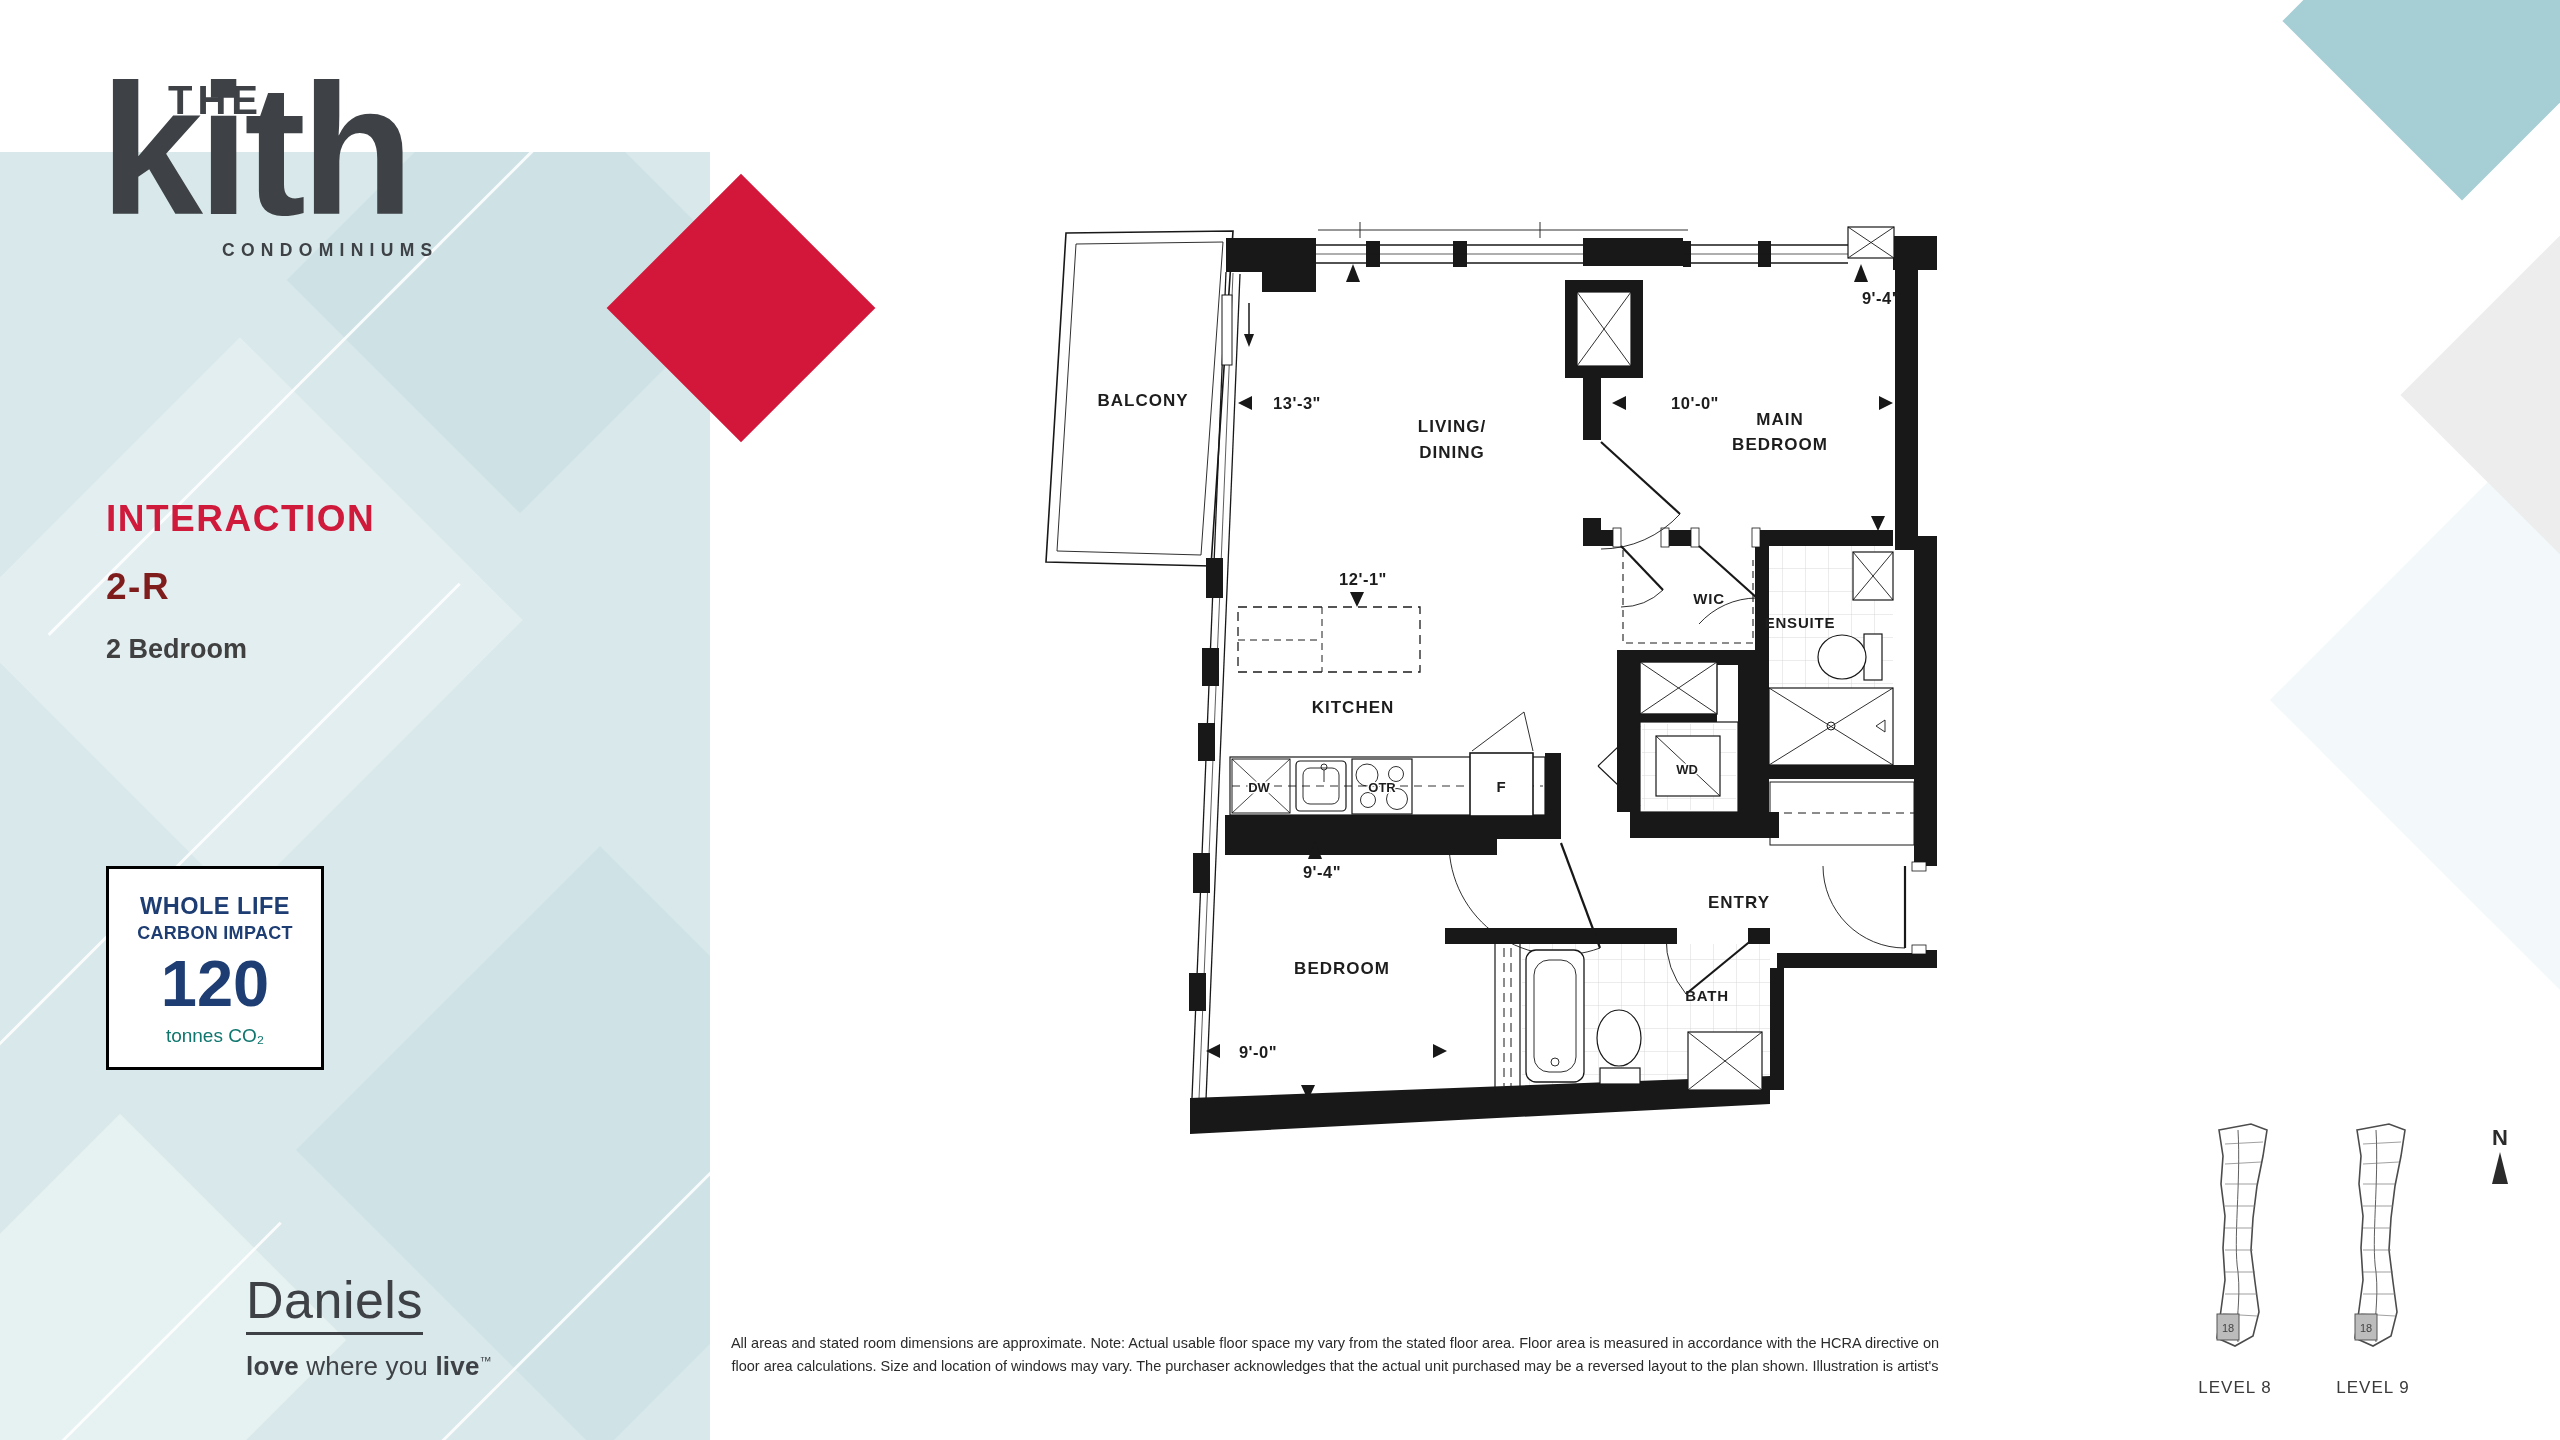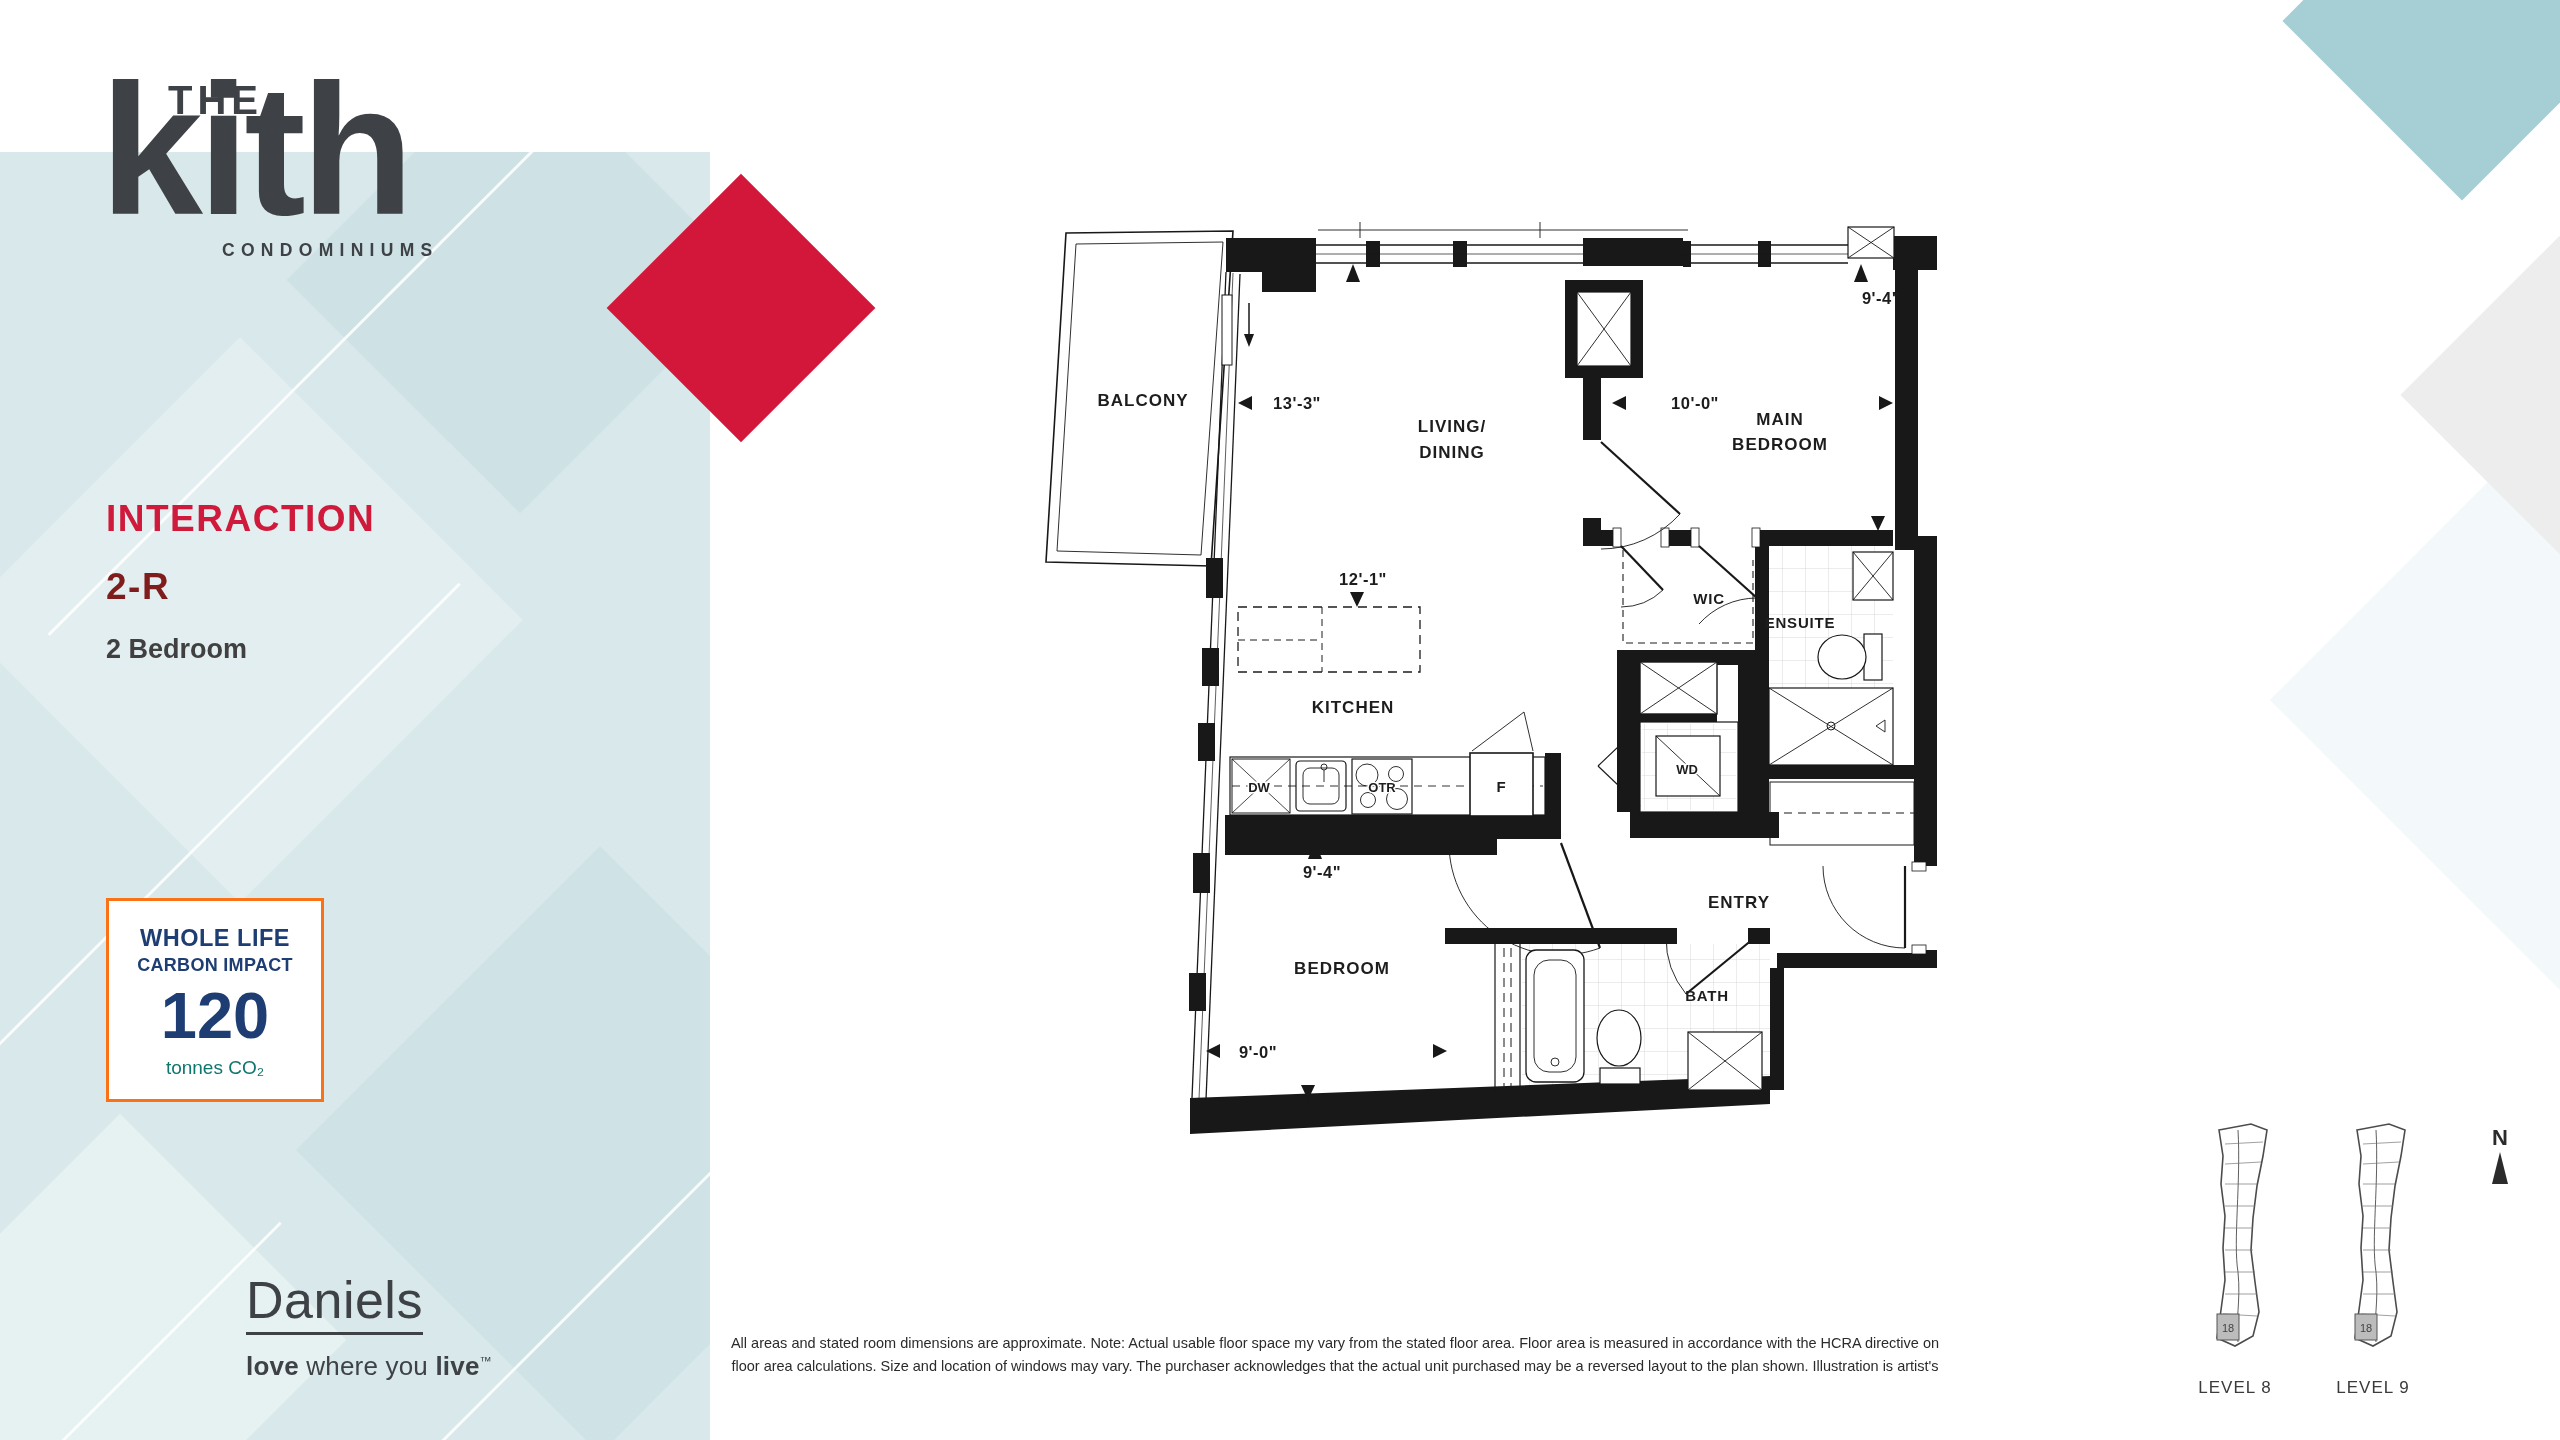--- a/index.html
+++ b/index.html
@@ -23,21 +23,21 @@
   .logo-sub{left:222px;top:240px;font-size:17.5px;font-weight:700;letter-spacing:6.3px;color:#3e4247;}
 
   
   .h-collection{left:106px;top:498px;font-size:37px;font-weight:800;letter-spacing:1.5px;color:#cf1a3c;}
   .h-variant{left:106px;top:566px;font-size:37px;font-weight:800;letter-spacing:1.5px;color:#7f1d1d;}
   .h-type{left:106px;top:634px;font-size:27px;font-weight:700;color:#404040;}
   .areas{left:106px;top:682px;width:404px;}
   .area-row{display:flex;justify-content:space-between;font-size:27px;font-weight:700;color:#262626;margin-bottom:14px;line-height:29px;}
 
   
-  .carbon{left:106px;top:866px;width:212px;height:198px;background:#ffffff;border:3px solid #f97316;text-align:center;margin-top:32px;}
+  .carbon{left:106px;top:866px;width:212px;height:198px;background:#ffffff;border:3px solid #000000;text-align:center;}
   .carbon .t1{font-size:23.5px;font-weight:800;color:#1d3d73;margin-top:24px;letter-spacing:.5px;}
   .carbon .t2{font-size:18px;font-weight:800;color:#1d3d73;margin-top:3px;letter-spacing:.3px;}
   .carbon .val{font-size:65px;font-weight:800;color:#1d3d73;line-height:1;margin-top:7px;}
   .carbon .un{font-size:19px;color:#0f766e;margin-top:9px;}
 
   
   .daniels{left:246px;top:1270px;color:#3e4247;}
   .daniels .nm{font-size:52px;font-weight:400;letter-spacing:.5px;border-bottom:3px solid #3e4247;padding-bottom:2px;display:inline-block;}
   .daniels .tag{font-size:26px;margin-top:16px;letter-spacing:.2px;}
   .daniels .b{font-weight:700;}

